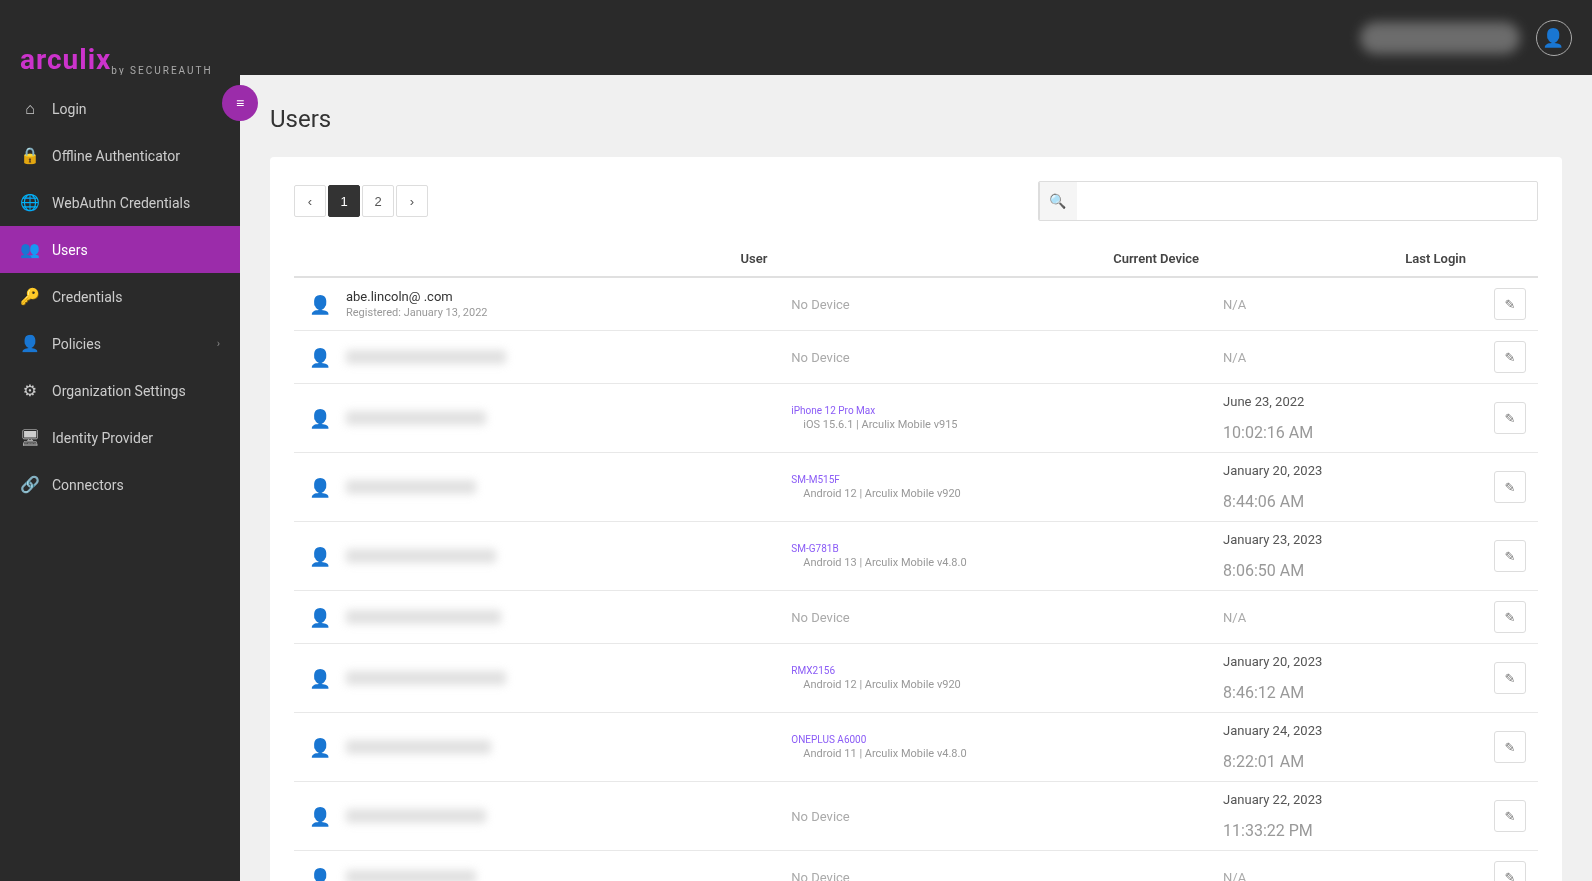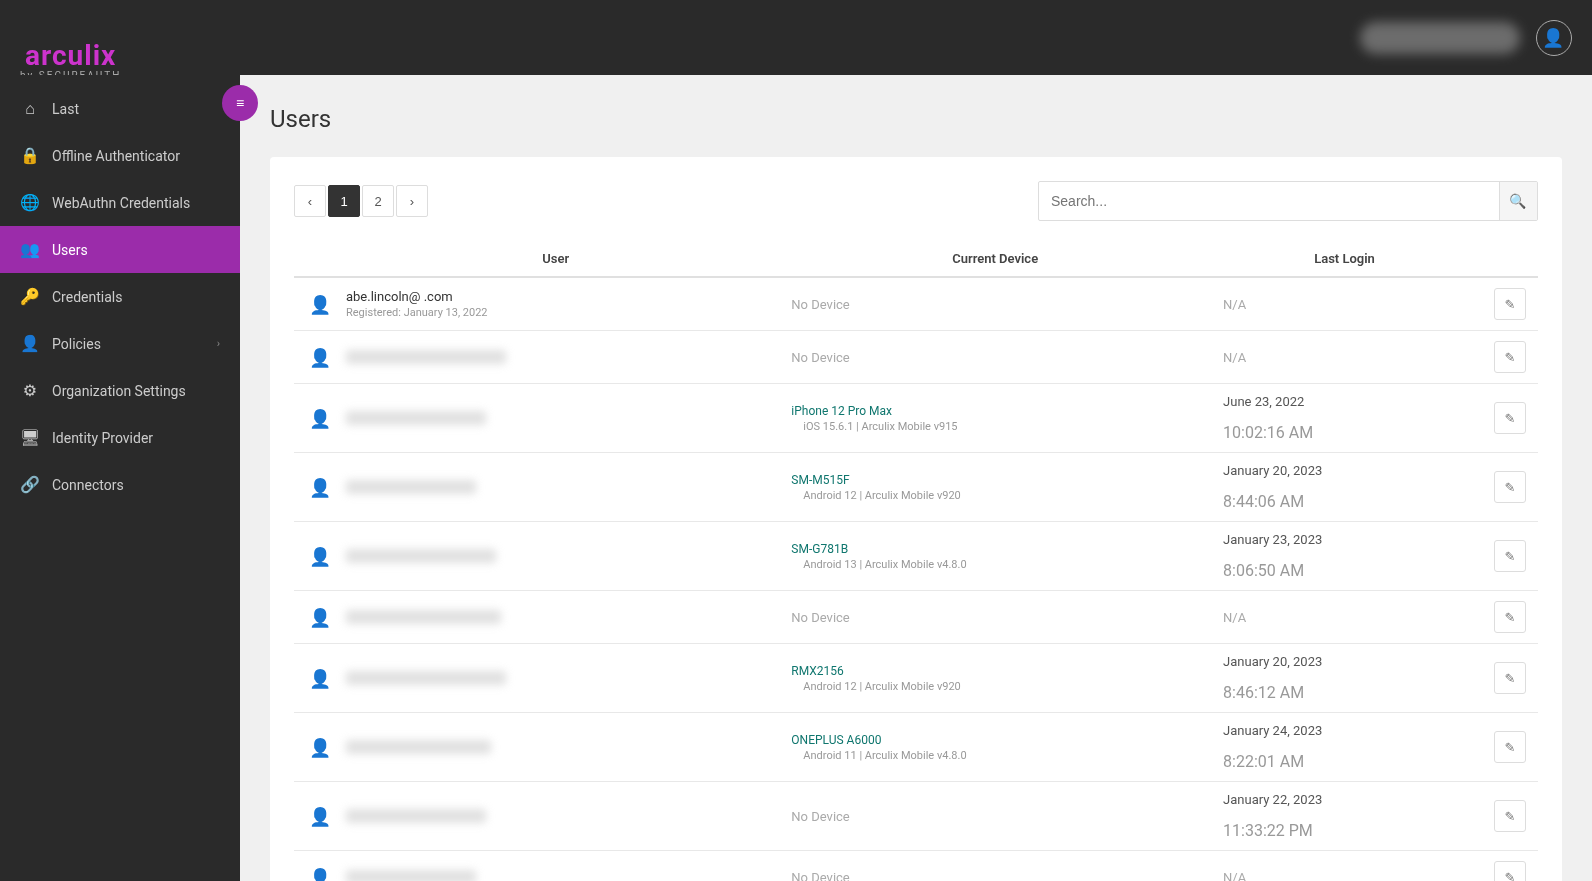--- a/index.html
+++ b/index.html
@@ -10,22 +10,22 @@
       background: #2a2a2a;
       height: 75px;
       display: flex;
       align-items: center;
       justify-content: space-between;
       padding: 0 20px;
       flex-shrink: 0;
     }
     .logo-area {
       display: flex;
-      flex-direction: column;
-      align-items: center;
+      flex-direction: row;
+      align-items: flex-end;
       margin-top: 44px;
     }
     .logo-text {
       font-size: 28px;
       font-weight: bold;
       color: white;
       letter-spacing: 1px;
     }
     .logo-text span { color: #cc33cc; }
     .logo-sub {
@@ -190,21 +190,21 @@
       cursor: pointer;
       font-size: 14px;
     }
 
     
     .users-table {
       width: 100%;
       border-collapse: collapse;
     }
     .users-table th {
-      text-align: center;
+      text-align: right;
       font-size: 13px;
       font-weight: 600;
       color: #444;
       padding: 10px 12px;
       border-bottom: 2px solid #e0e0e0;
     }
     .users-table td {
       padding: 10px 12px;
       border-bottom: 1px solid #e8e8e8;
       vertical-align: middle;
@@ -225,21 +225,21 @@
     .user-info .email { color: #333; font-size: 13px; }
     .user-info .reg-date { color: #999; font-size: 11px; margin-top: 2px; }
     .blurred-text {
       display: inline-block;
       background: #ccc;
       border-radius: 3px;
       height: 14px;
       opacity: 0.6;
       filter: blur(4px);
     }
-    .device-main { color: #0f766e; font-size: 12px; }
+    .device-main { color: #8b5cf6; font-size: 10px; }
     .device-sub { color: #999; font-size: 11px; margin-top: 2px; margin-left: 12px; }
     .login-main { color: #555; font-size: 13px; }
     .login-sub { color: #999; font-size: 16px; margin-top: 14px; }
     .na-text { color: #aaa; font-size: 13px; }
     .edit-btn {
       width: 32px;
       height: 32px;
       border: 1px solid #ddd;
       background: white;
       border-radius: 3px;
@@ -273,21 +273,21 @@
   </div>
 </div>
 
 <div class="main-layout">
 
   <div class="sidebar">
     <div class="collapse-btn">≡</div>
 
     <div class="sidebar-item">
       <span class="icon">⌂</span>
-      <span>Last</span>
+      <span>Login</span>
     </div>
     <div class="sidebar-item">
       <span class="icon">🔒</span>
       <span>Offline Authenticator</span>
     </div>
     <div class="sidebar-item">
       <span class="icon">🌐</span>
       <span>WebAuthn Credentials</span>
     </div>
     <div class="sidebar-item active">
@@ -323,21 +323,20 @@
     <div class="content-card">
 
       <div class="toolbar-row">
         <div class="pagination">
           <button class="page-btn">‹</button>
           <button class="page-btn active">1</button>
           <button class="page-btn">2</button>
           <button class="page-btn">›</button>
         </div>
         <div class="search-box">
-          <input type="text" placeholder="Search..." style="">
           <div class="search-icon-btn">🔍</div>
         </div>
       </div>
 
       <table class="users-table">
         <thead>
           <tr>
             <th style="padding-left:50px;">User</th>
             <th>Current Device</th>
             <th>Last Login</th>

